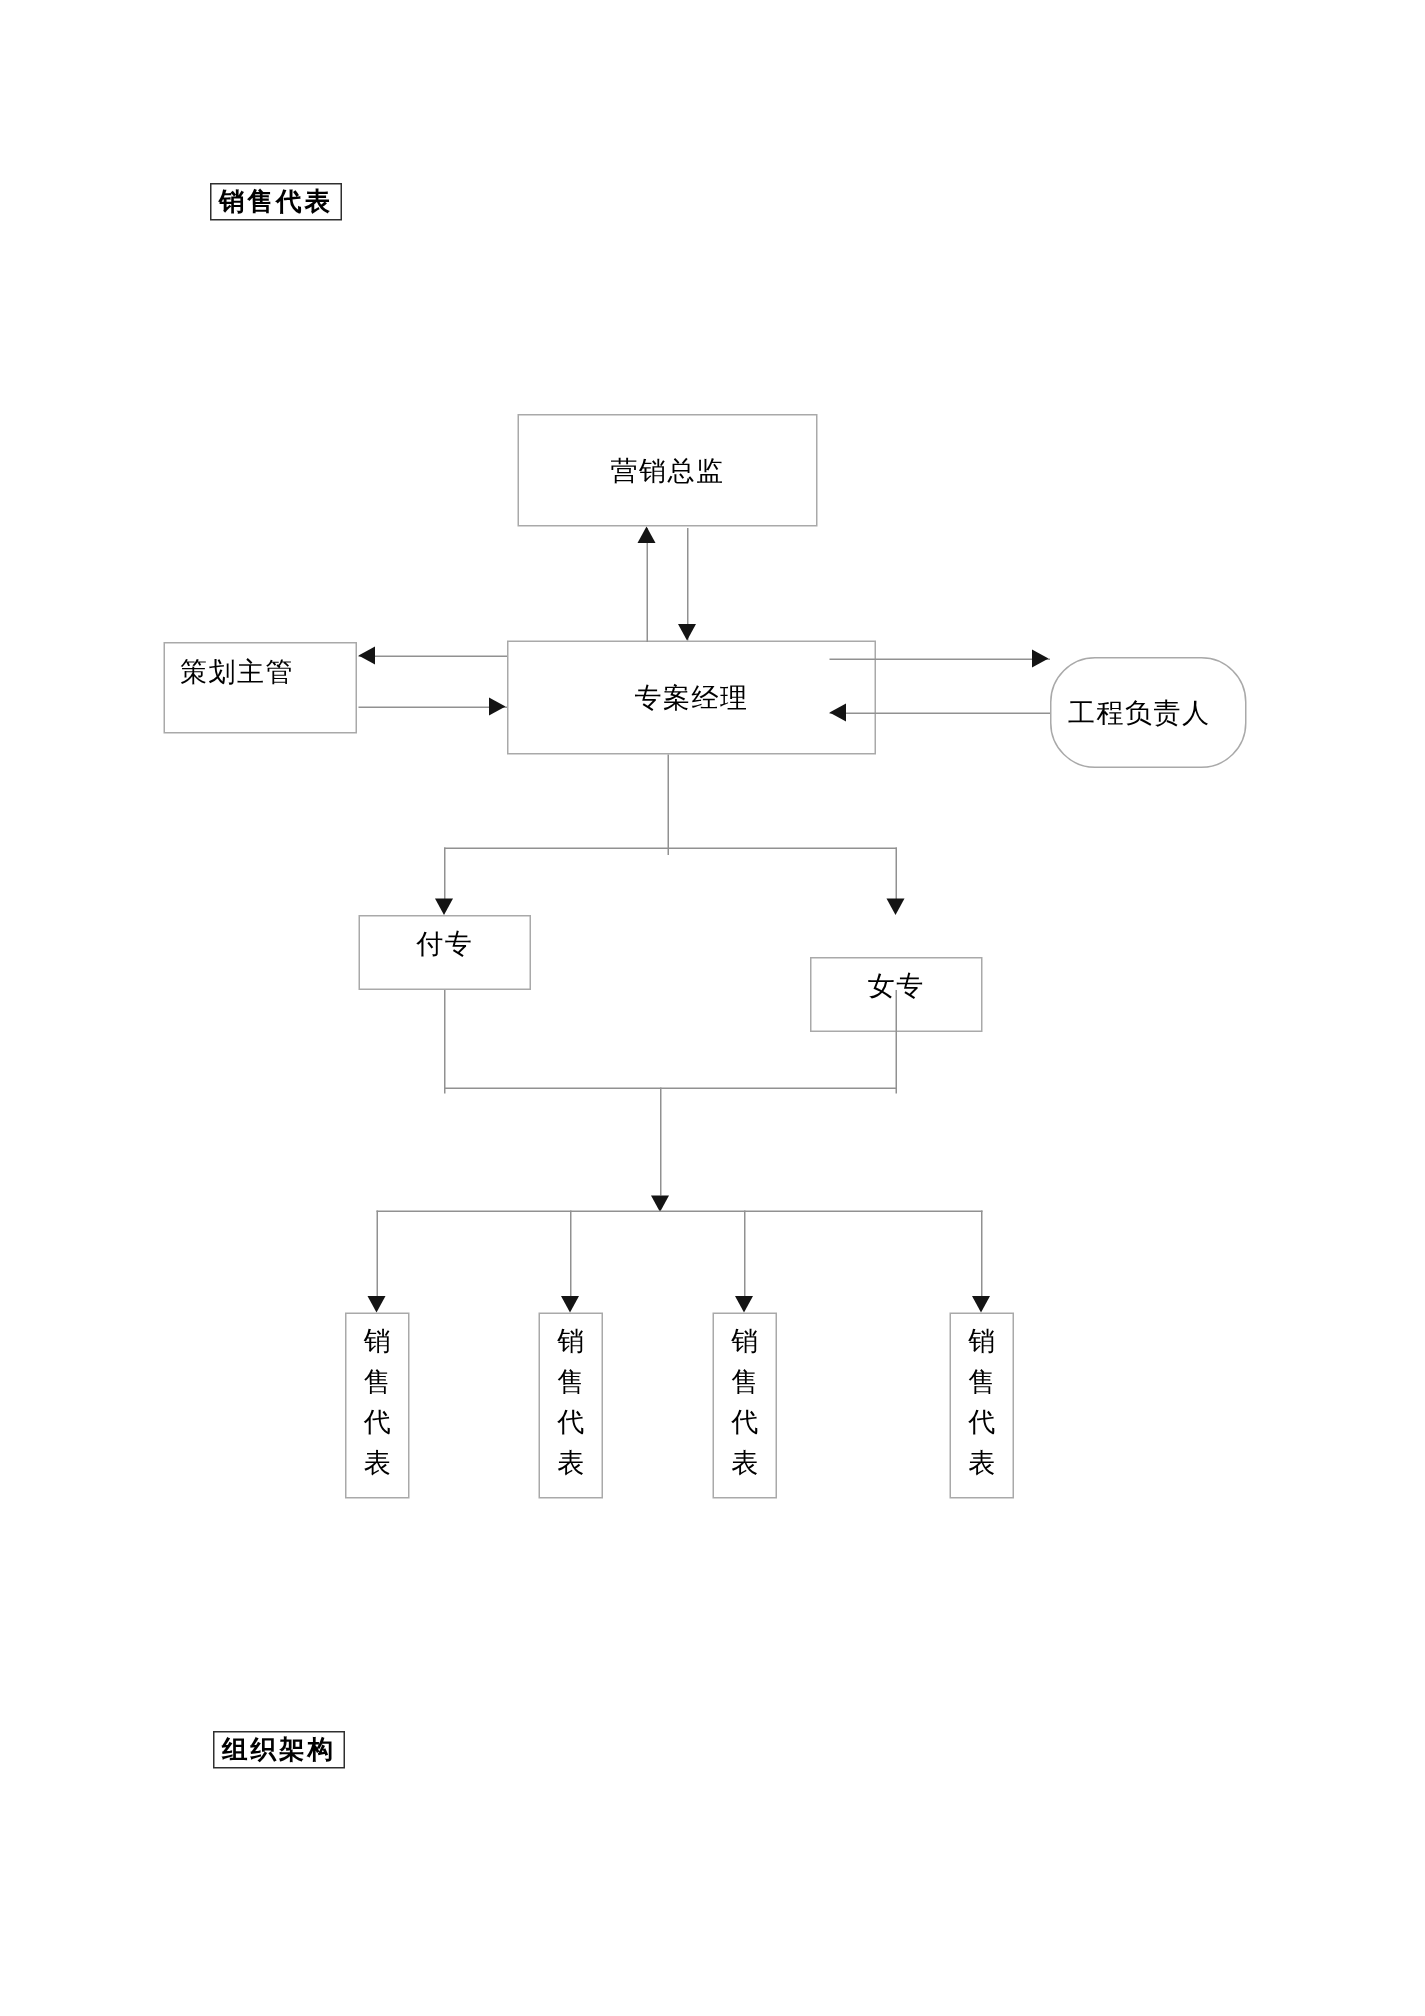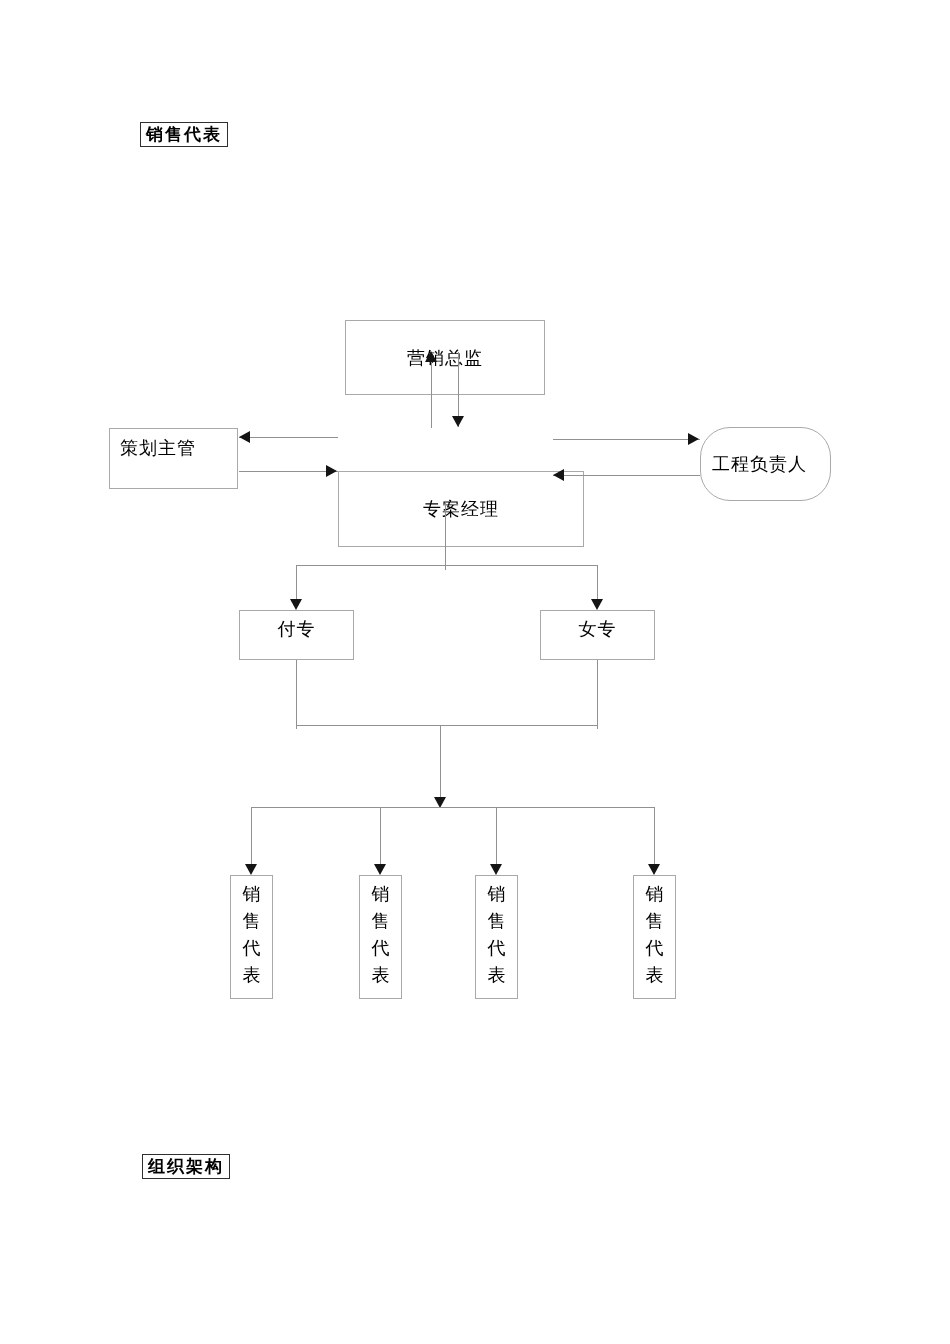--- a/index.html
+++ b/index.html
@@ -25,21 +25,21 @@
     background: #fff;
   }
   .node {
     position: absolute;
     border: 1px solid #a9a9a9;
     background: #ffffff;
     font-size: 18px;
     letter-spacing: 1px;
     box-sizing: border-box;
   }
-  .node.center-mid { display: flex; align-items: center; justify-content: center; margin-top: 44px; }
+  .node.center-mid { display: flex; align-items: center; justify-content: center; }
   .node.top-left   { padding: 7px 0 0 10px; }
   .node.mid-left   { display: flex; align-items: center; padding-left: 11px; }
   .node.top-center { text-align: center; padding-top: 6px; }
   .vlabel {
     width: 20px;
     margin: 5px auto 0 auto;
     word-break: break-all;
     line-height: 27px;
     font-size: 18px;
     text-align: center;
@@ -67,29 +67,29 @@
     </div>
 
     <div class="node center-mid" style="left:338px; top:427px; width:246px; height:76px;">
       <span>专案经理</span>
     </div>
 
     <div class="node top-left" style="left:109px; top:428px; width:129px; height:61px;">
       <span>策划主管</span>
     </div>
 
-    <div class="node mid-left" style="left:700px; top:427px; width:131px; height:74px;border-radius:30px;">
+    <div class="node mid-left" style="left:700px; top:438px; width:131px; height:74px;border-radius:30px;">
       <span>工程负责人</span>
     </div>
 
     <div class="node top-center" style="left:239px; top:610px; width:115px; height:50px;">
       <span>付专</span>
     </div>
 
-    <div class="node top-center" style="left:540px; top:610px; width:115px; height:50px;">
+    <div class="node top-center" style="left:540px; top:638px; width:115px; height:50px;">
       <span>女专</span>
     </div>
 
     <div class="node" style="left:230px; top:875px; width:43px; height:124px;">
       <div class="vlabel">销售代表</div>
     </div>
     <div class="node" style="left:359px; top:875px; width:43px; height:124px;">
       <div class="vlabel">销售代表</div>
     </div>
     <div class="node" style="left:475px; top:875px; width:43px; height:124px;">

